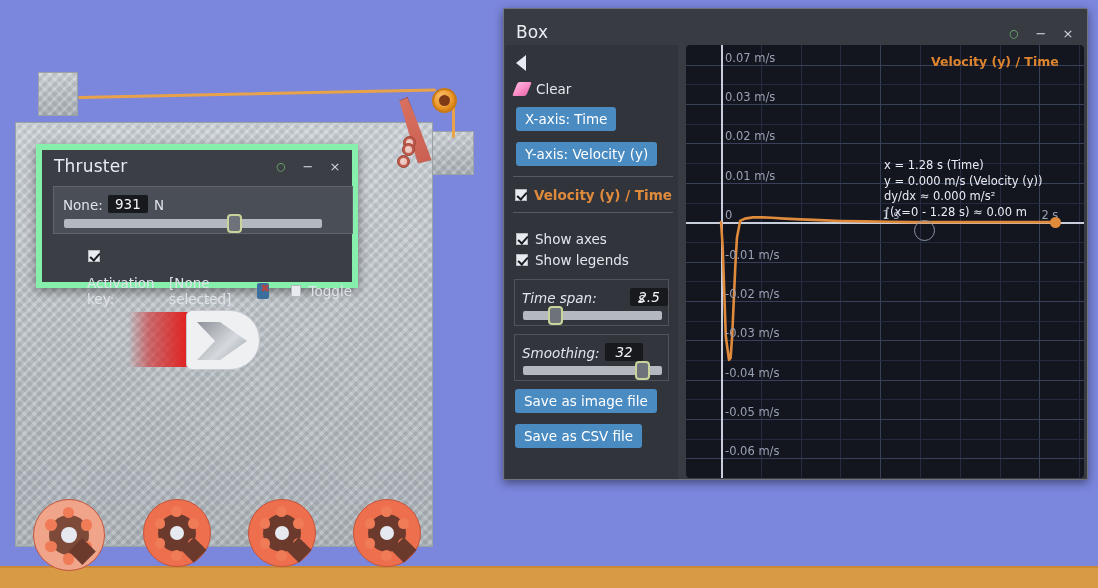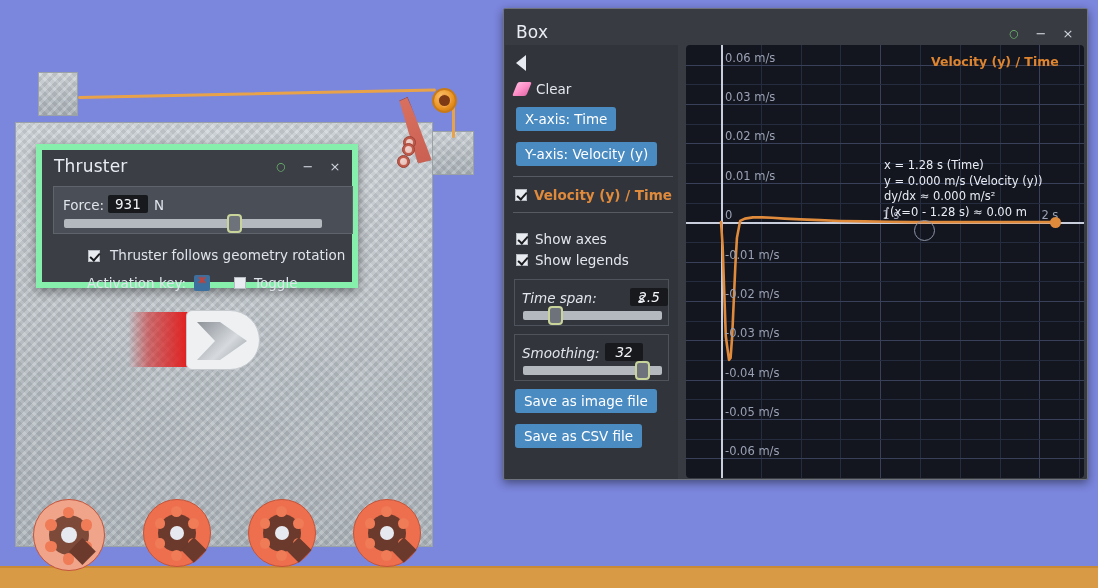--- a/index.html
+++ b/index.html
@@ -200,35 +200,35 @@
   <div class="hdr">
     <div class="win-title">Thruster</div>
     <div class="win-btns">
       <span class="wb dot">○</span>
       <span class="wb">−</span>
       <span class="wb">×</span>
     </div>
   </div>
 
   <div class="panelBox" style="left:11px;top:36px;width:300px;height:48px;">
-    <span class="lbl" style="position:absolute;left:9px;top:10px;">Force:</span>
+    <span class="lbl" style="position:absolute;left:9px;top:10px;">None:</span>
     <span class="numField" style="position:absolute;left:54px;top:8px;">931</span>
     <span class="lbl" style="position:absolute;left:100px;top:10px;">N</span>
     <div class="sliderTrack" style="left:10px;top:32px;width:258px;">
       <div class="sliderKnob" style="left:163px;top:-5px;"></div>
     </div>
   </div>
 
   <div style="position:absolute;left:46px;top:95px;">
     <span class="ckbox on"></span>
-    <span class="lbl" style="margin-left:5px;">Thruster follows geometry rotation</span>
   </div>
 
   <div style="position:absolute;left:45px;top:125px;display:flex;align-items:center;gap:8px;">
     <span class="lbl">Activation key:</span>
+    <span class="lbl">[None selected]</span>
     <span class="keyBtn"></span>
     <span style="width:8px"></span>
     <span class="ckbox"></span>
     <span class="lbl">Toggle</span>
   </div>
 </div>
 
 <div class="win" id="boxwin">
   <div>
     <div class="win-title">Box</div>
@@ -322,21 +322,21 @@
         <div style="position:absolute;left:0;top:78.7px;width:100%;height:1px;background:#262c40"></div>
         <div style="position:absolute;left:0;top:19.7px;width:100%;height:1px;background:#39405a"></div>
         <div style="position:absolute;left:0;top:39.4px;width:100%;height:1px;background:#262c40"></div>
         <div style="position:absolute;left:35.0px;top:0;width:1.5px;height:100%;background:#c9cedd"></div>
         <div style="position:absolute;left:0;top:177.1px;width:100%;height:1.5px;background:#c9cedd"></div>
       </div>
     <svg id="plotsvg" width="398" height="433" style="position:absolute;left:0;top:0;">
         <path d="M35.02 177.14 L36.62 200.75 L38.21 246.02 L39.80 291.29 L42.98 314.91 L44.58 312.94 L46.17 291.29 L47.76 255.86 L49.35 220.44 L50.94 192.88 L54.13 175.96 L58.90 173.59 L66.86 172.41 L76.42 172.41 L85.97 172.81 L98.70 173.59 L114.62 174.38 L133.73 175.17 L154.42 175.96 L178.30 176.35 L202.18 176.74 L226.06 177.14 L257.90 177.14 L289.74 177.14 L321.58 177.14 L353.42 177.14 L369.34 177.14 " fill="none" stroke="#e08a3c" stroke-width="2.6" stroke-linejoin="round" stroke-linecap="round"></path>
       </svg>
     <div id="ticklayer">
-        <div class="tick" style="left:39.0px;top:5.7px;">0.06 m/s</div>
+        <div class="tick" style="left:39.0px;top:5.7px;">0.07 m/s</div>
         <div class="tick" style="left:39.0px;top:45.0px;">0.03 m/s</div>
         <div class="tick" style="left:39.0px;top:84.4px;">0.02 m/s</div>
         <div class="tick" style="left:39.0px;top:123.8px;">0.01 m/s</div>
         <div class="tick" style="left:39.0px;top:163.1px;">0</div>
         <div class="tick" style="left:39.0px;top:202.5px;">-0.01 m/s</div>
         <div class="tick" style="left:39.0px;top:241.9px;">-0.02 m/s</div>
         <div class="tick" style="left:39.0px;top:281.2px;">-0.03 m/s</div>
         <div class="tick" style="left:39.0px;top:320.6px;">-0.04 m/s</div>
         <div class="tick" style="left:39.0px;top:360.0px;">-0.05 m/s</div>
         <div class="tick" style="left:39.0px;top:399.3px;">-0.06 m/s</div>

